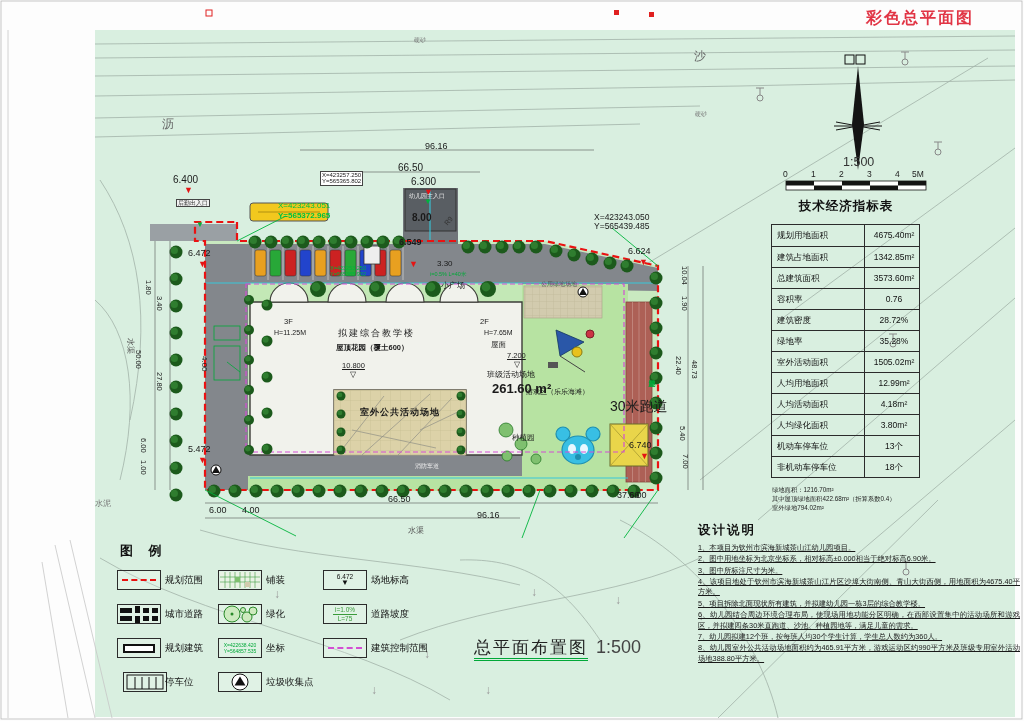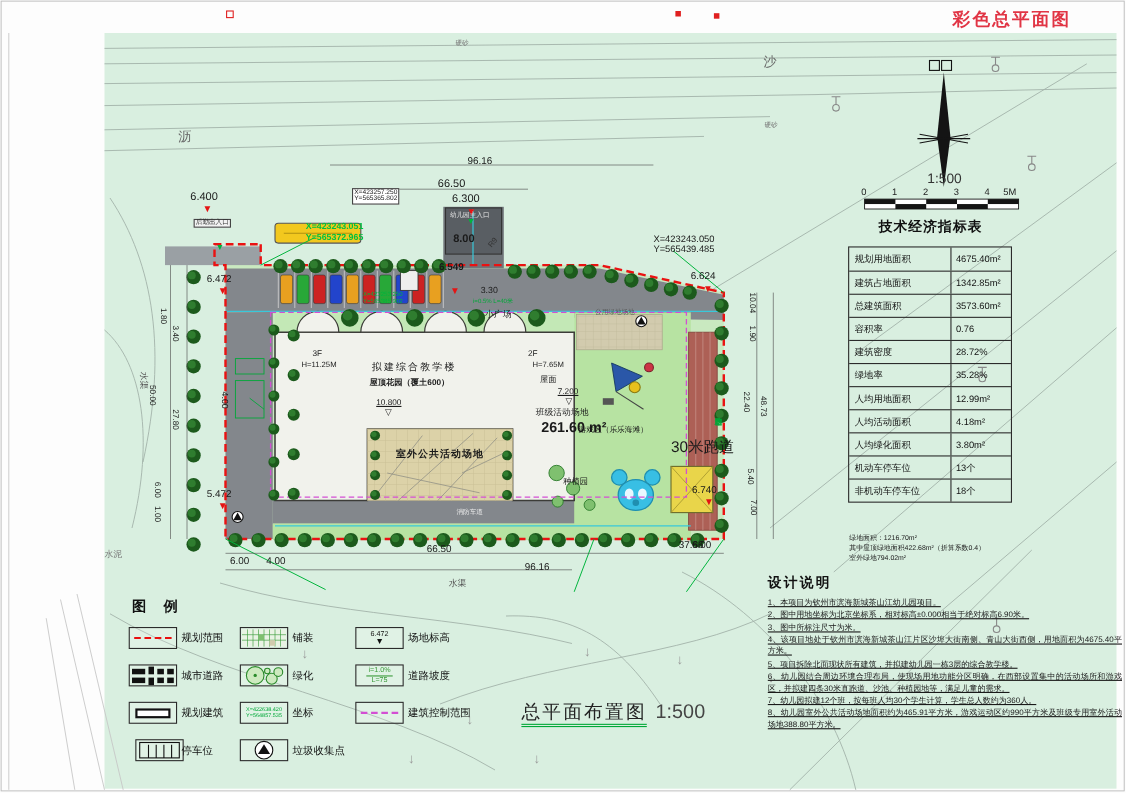--- a/index.html
+++ b/index.html
@@ -12,21 +12,21 @@
   #page-title{position:absolute;left:866px;top:8px;font-size:16px;font-weight:bold;
               color:#e13545;letter-spacing:2px;}
   
   #ind-panel{position:absolute;left:758px;top:198px;width:176px;}
   #ind-title{text-align:center;font-size:12.5px;font-weight:bold;color:#111;letter-spacing:1px;}
   #ind-table{margin:9px 0 0 13px;width:147px;border:1px solid #2b2b2b;}
   .ind-row{display:flex;height:21px;box-sizing:border-box;border-top:1px solid #2b2b2b;}
   .ind-row:first-child{border-top:none;}
   .ind-label{width:93px;box-sizing:border-box;padding:5px 0 0 5px;font-size:8.5px;
              border-right:1px solid #2b2b2b;color:#111;}
-  .ind-value{flex:1;padding:5px 0 0 4px;font-size:8.5px;color:#111;}
+  .ind-value{flex:1;padding:5px 0 0 4px;font-size:8.5px;color:#111;text-align:center;}
   #ind-notes{position:absolute;left:772px;top:486px;font-size:6.3px;line-height:1.4;color:#222;}
   
   #design-panel{position:absolute;left:698px;top:522px;width:322px;}
   #design-title{font-size:12.5px;font-weight:bold;color:#111;margin-bottom:4px;letter-spacing:2px;}
   .design-note{font-size:7.3px;line-height:1.42;color:#191919;text-align:justify;margin-bottom:1px;text-decoration:underline;}
   
   #legend-title{position:absolute;left:120px;top:542px;font-size:13px;font-weight:bold;
                 letter-spacing:6px;color:#111;}
   .leg-box{position:absolute;width:44px;height:20px;border:1px solid #2b2b2b;box-sizing:border-box;
            display:flex;align-items:center;justify-content:center;background:rgba(255,255,255,0.18);}
@@ -450,21 +450,21 @@
       <span class="pl" style="left: 409px; top: 193px; font-size: 6px; color: rgb(232, 232, 232);">幼儿园主入口</span>
       <span class="pl" style="left: 176px; top: 199px; font-size: 6px; color: rgb(51, 51, 51); background: rgb(242, 242, 242); padding: 0px 1px; border: 0.5px solid rgb(68, 68, 68);">后勤出入口</span>
       <span class="pl" style="left: 196px; top: 221px; font-size: 8px; color: rgb(0, 180, 60);">▼</span>
       <span class="pl" style="left: 443px; top: 222px; font-size: 7px; color: rgb(51, 51, 51); transform: rotate(-50deg);">R9</span>
       <span class="pl" style="left: 414px; top: 37px; font-size: 6px; color: rgb(119, 119, 119);">硬砂</span>
       <span class="pl" style="left: 695px; top: 111px; font-size: 6px; color: rgb(119, 119, 119);">硬砂</span>
       <span class="pl" style="left: 694px; top: 50px; font-size: 12px; color: rgb(102, 102, 102);">沙</span>
       <span class="pl" style="left: 162px; top: 118px; font-size: 12px; color: rgb(102, 102, 102);">沥</span>
       <span class="pl" style="left: 320px; top: 171px; font-size: 6px; color: rgb(34, 34, 34); background: rgb(255, 255, 255); padding: 0px 1px; border: 0.5px solid rgb(68, 68, 68);">X=423257.250
 Y=565365.802</span>
-      <span class="pl" style="left: 278px; top: 202px; font-size: 8px; color: rgb(0, 192, 64); font-weight: 700; text-align: center;">X=423243.051</span>
+      <span class="pl" style="left: 278px; top: 202px; font-size: 8px; color: rgb(0, 192, 64); font-weight: 400; text-align: center;">X=423243.051</span>
       <span class="pl" style="left: 278px; top: 212px; font-size: 8px; color: rgb(0, 192, 64); font-weight: 700;">Y=565372.965</span>
       <span class="pl" style="left: 330px; top: 266px; font-size: 5.5px; color: rgb(0, 180, 60);">X=423253.250
 Y=565385.902</span>
       <span class="pl" style="left: 594px; top: 213px; font-size: 8.5px;">X=423243.050
 Y=565439.485</span>
       <span class="pl" style="left: 399px; top: 238px; font-size: 9px; font-weight: bold;">6.549</span>
       <span class="pl" style="left: 409px; top: 260px; font-size: 9px; color: rgb(228, 20, 20);">▼</span>
       <span class="pl" style="left: 628px; top: 247px; font-size: 9px;">6.624</span>
       <span class="pl" style="left: 639px; top: 258px; font-size: 9px; color: rgb(228, 20, 20);">▼</span>
       <span class="pl" style="left: 188px; top: 249px; font-size: 9px;">6.472</span>
@@ -559,20 +559,24 @@
           </div>
           <div class="ind-row">
             <div class="ind-label">建筑密度</div>
             <div class="ind-value">28.72%</div>
           </div>
           <div class="ind-row">
             <div class="ind-label">绿地率</div>
             <div class="ind-value">35.28%</div>
           </div>
           <div class="ind-row">
+            <div class="ind-label">室外活动面积</div>
+            <div class="ind-value">1505.02m²</div>
+          </div>
+          <div class="ind-row">
             <div class="ind-label">人均用地面积</div>
             <div class="ind-value">12.99m²</div>
           </div>
           <div class="ind-row">
             <div class="ind-label">人均活动面积</div>
             <div class="ind-value">4.18m²</div>
           </div>
           <div class="ind-row">
             <div class="ind-label">人均绿化面积</div>
             <div class="ind-value">3.80m²</div>

